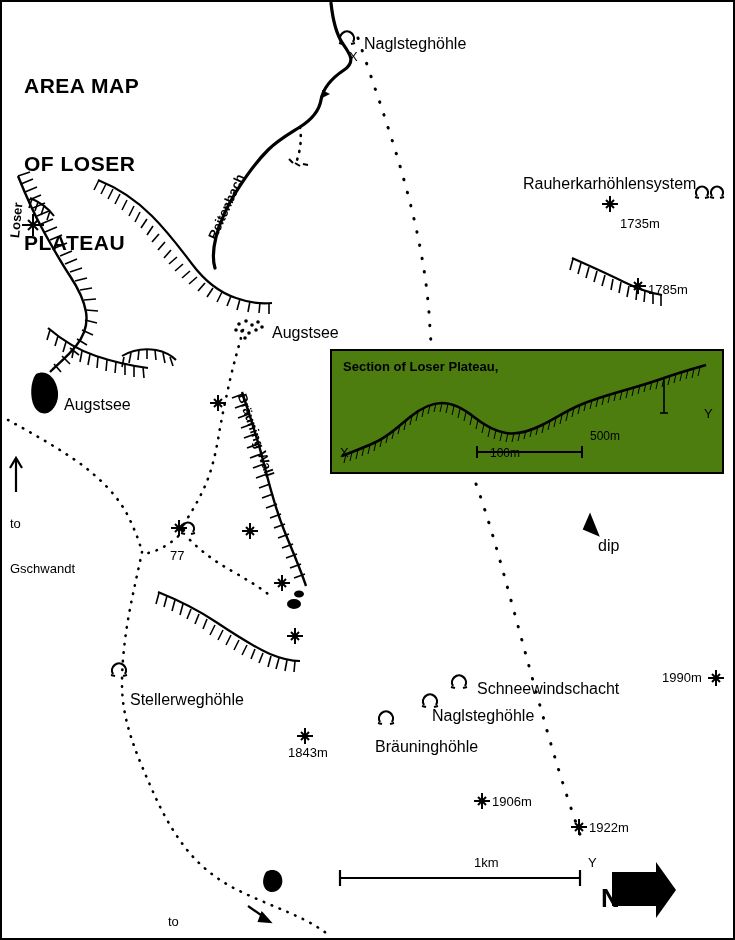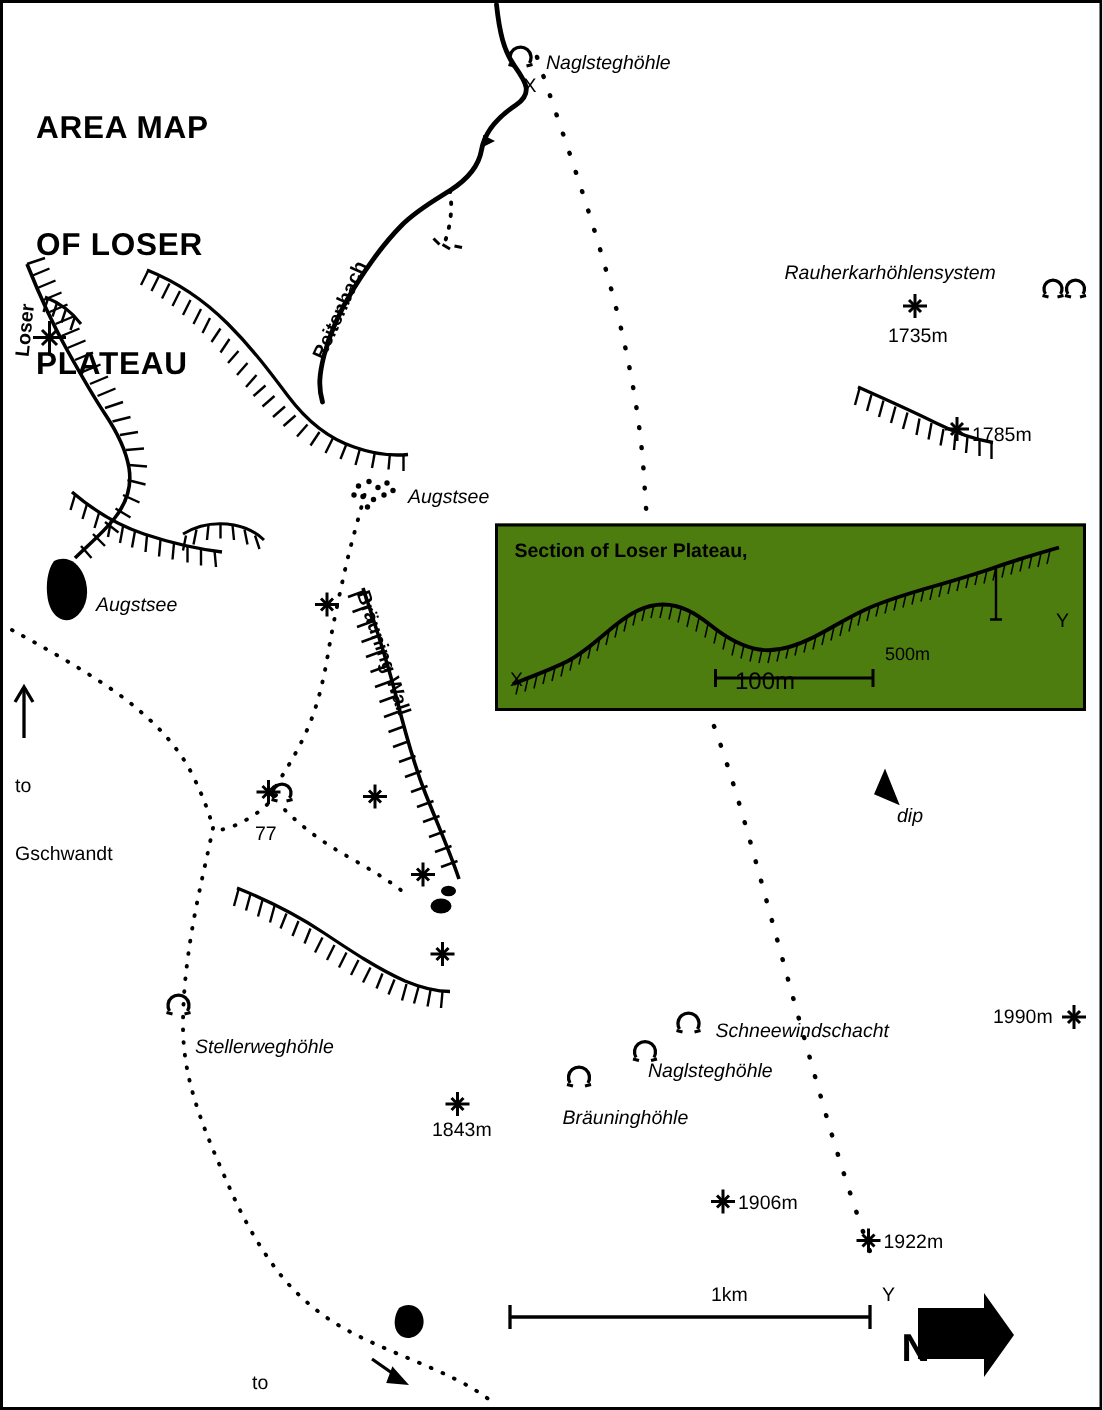--- a/index.html
+++ b/index.html
@@ -31,22 +31,21 @@
     white-space: pre;
     line-height: 1.15;
   }
   .title {
     font-size: 21px;
     font-weight: bold;
     letter-spacing: 0.5px;
     line-height: 1.25;
   }
   .cave-name {
-    font-size: 13px;
-    font-style: italic;
+    font-size: 16px;
   }
   .alt {
     font-size: 13px;
   }
   .small-note {
     font-size: 13px;
   }
   .rot-reitern {
     font-size: 13px;
     font-weight: bold;
@@ -93,21 +92,21 @@
   #inset .ix, #inset .iy {
     position: absolute;
     font-size: 13px;
   }
   #inset .ix { left: 8px; top: 94px; }
   #inset .iy { left: 372px; top: 55px; }
   #inset .scale-100 {
     position: absolute;
     left: 158px;
     top: 95px;
-    font-size: 16px;
+    font-size: 12px;
   }
   #inset .scale-500 {
     position: absolute;
     left: 258px;
     top: 78px;
     font-size: 12px;
   }
   #scalebar-label {
     position: absolute;
     left: 474px;
@@ -457,21 +456,21 @@
   <div class="lbl title" style="left:24px; top:20px;">
     <div>AREA MAP</div>
     <div>OF LOSER</div>
     <div>PLATEAU</div>
   </div>
 
   <div class="lbl cave-name" style="left:364px; top:35px;">Naglsteghöhle</div>
   <div class="lbl xy-map" style="left:349px; top:50px;">X</div>
 
   <div class="lbl cave-name" style="left:523px; top:175px;">Rauherkarhöhlensystem</div>
-  <div class="lbl alt" style="left:592px; top:217px;">1735m</div>
+  <div class="lbl alt" style="left:620px; top:217px;">1735m</div>
   <div class="lbl alt" style="left:648px; top:283px;">1785m</div>
 
   <div class="lbl rot-reitern" style="left:206px; top:236px;">Reitenbach</div>
   <div class="lbl rot-loser" style="left:8px; top:237px;">Loser</div>
 
   <div class="lbl cave-name" style="left:272px; top:324px;">Augstsee</div>
   <div class="lbl cave-name" style="left:64px; top:396px;">Augstsee</div>
 
   <div class="lbl small-note" style="left:10px; top:487px;">
     <div>to</div>

